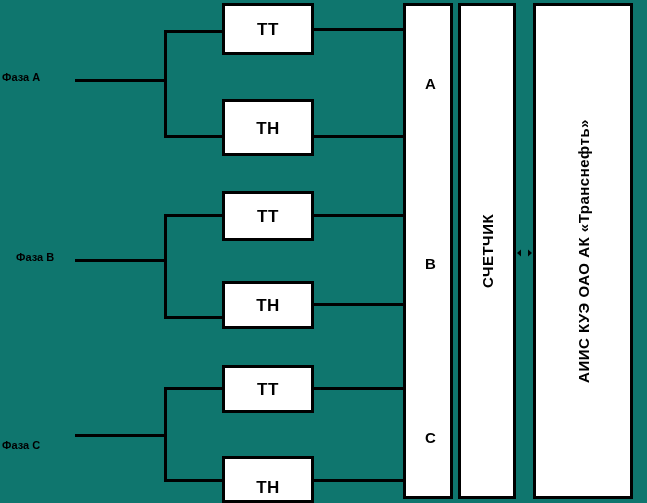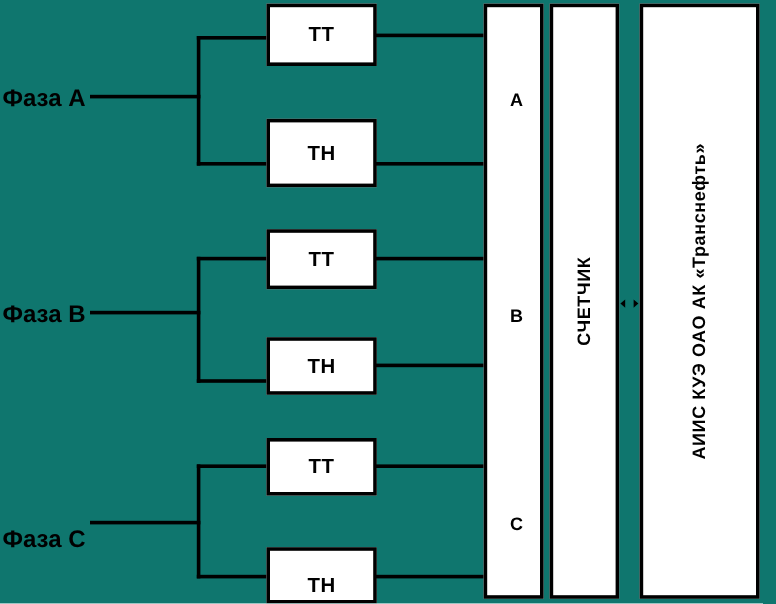--- a/index.html
+++ b/index.html
@@ -38,21 +38,21 @@
     text-align: center;
     font-weight: bold;
     font-size: 17px;
     color: #000000;
     letter-spacing: 0.5px;
     line-height: 1;
   }
   .phase-label {
     position: absolute;
     font-weight: bold;
-    font-size: 20px;
+    font-size: 11px;
     color: #000000;
     white-space: nowrap;
     line-height: 1;
   }
   .channel-label {
     position: absolute;
     font-weight: bold;
     font-size: 15px;
     color: #000000;
     line-height: 1;
@@ -108,21 +108,21 @@
   <div class="box" style="left:222px; top:191px; width:92px; height:50px;">
     <div class="box-label">ТТ</div>
   </div>
   <div class="box" style="left:222px; top:281px; width:92px; height:48px;">
     <div class="box-label">ТН</div>
   </div>
 
   <div class="wire" style="left:313px; top:214px; width:92px; height:3px;"></div>
   <div class="wire" style="left:313px; top:303px; width:92px; height:3px;"></div>
 
-  <div class="phase-label" style="left:2px; top:252px;">Фаза В</div>
+  <div class="phase-label" style="left:16px; top:252px;">Фаза В</div>
 
   <div class="wire" style="left:75px; top:434px; width:92px; height:3px;"></div>
   <div class="wire" style="left:164px; top:387px; width:3px; height:95px;"></div>
   <div class="wire" style="left:164px; top:387px; width:60px; height:3px;"></div>
   <div class="wire" style="left:164px; top:479px; width:60px; height:3px;"></div>
 
   <div class="box" style="left:222px; top:365px; width:92px; height:48px;">
     <div class="box-label">ТТ</div>
   </div>
   <div class="box" style="left:222px; top:456px; width:92px; height:47px;">

